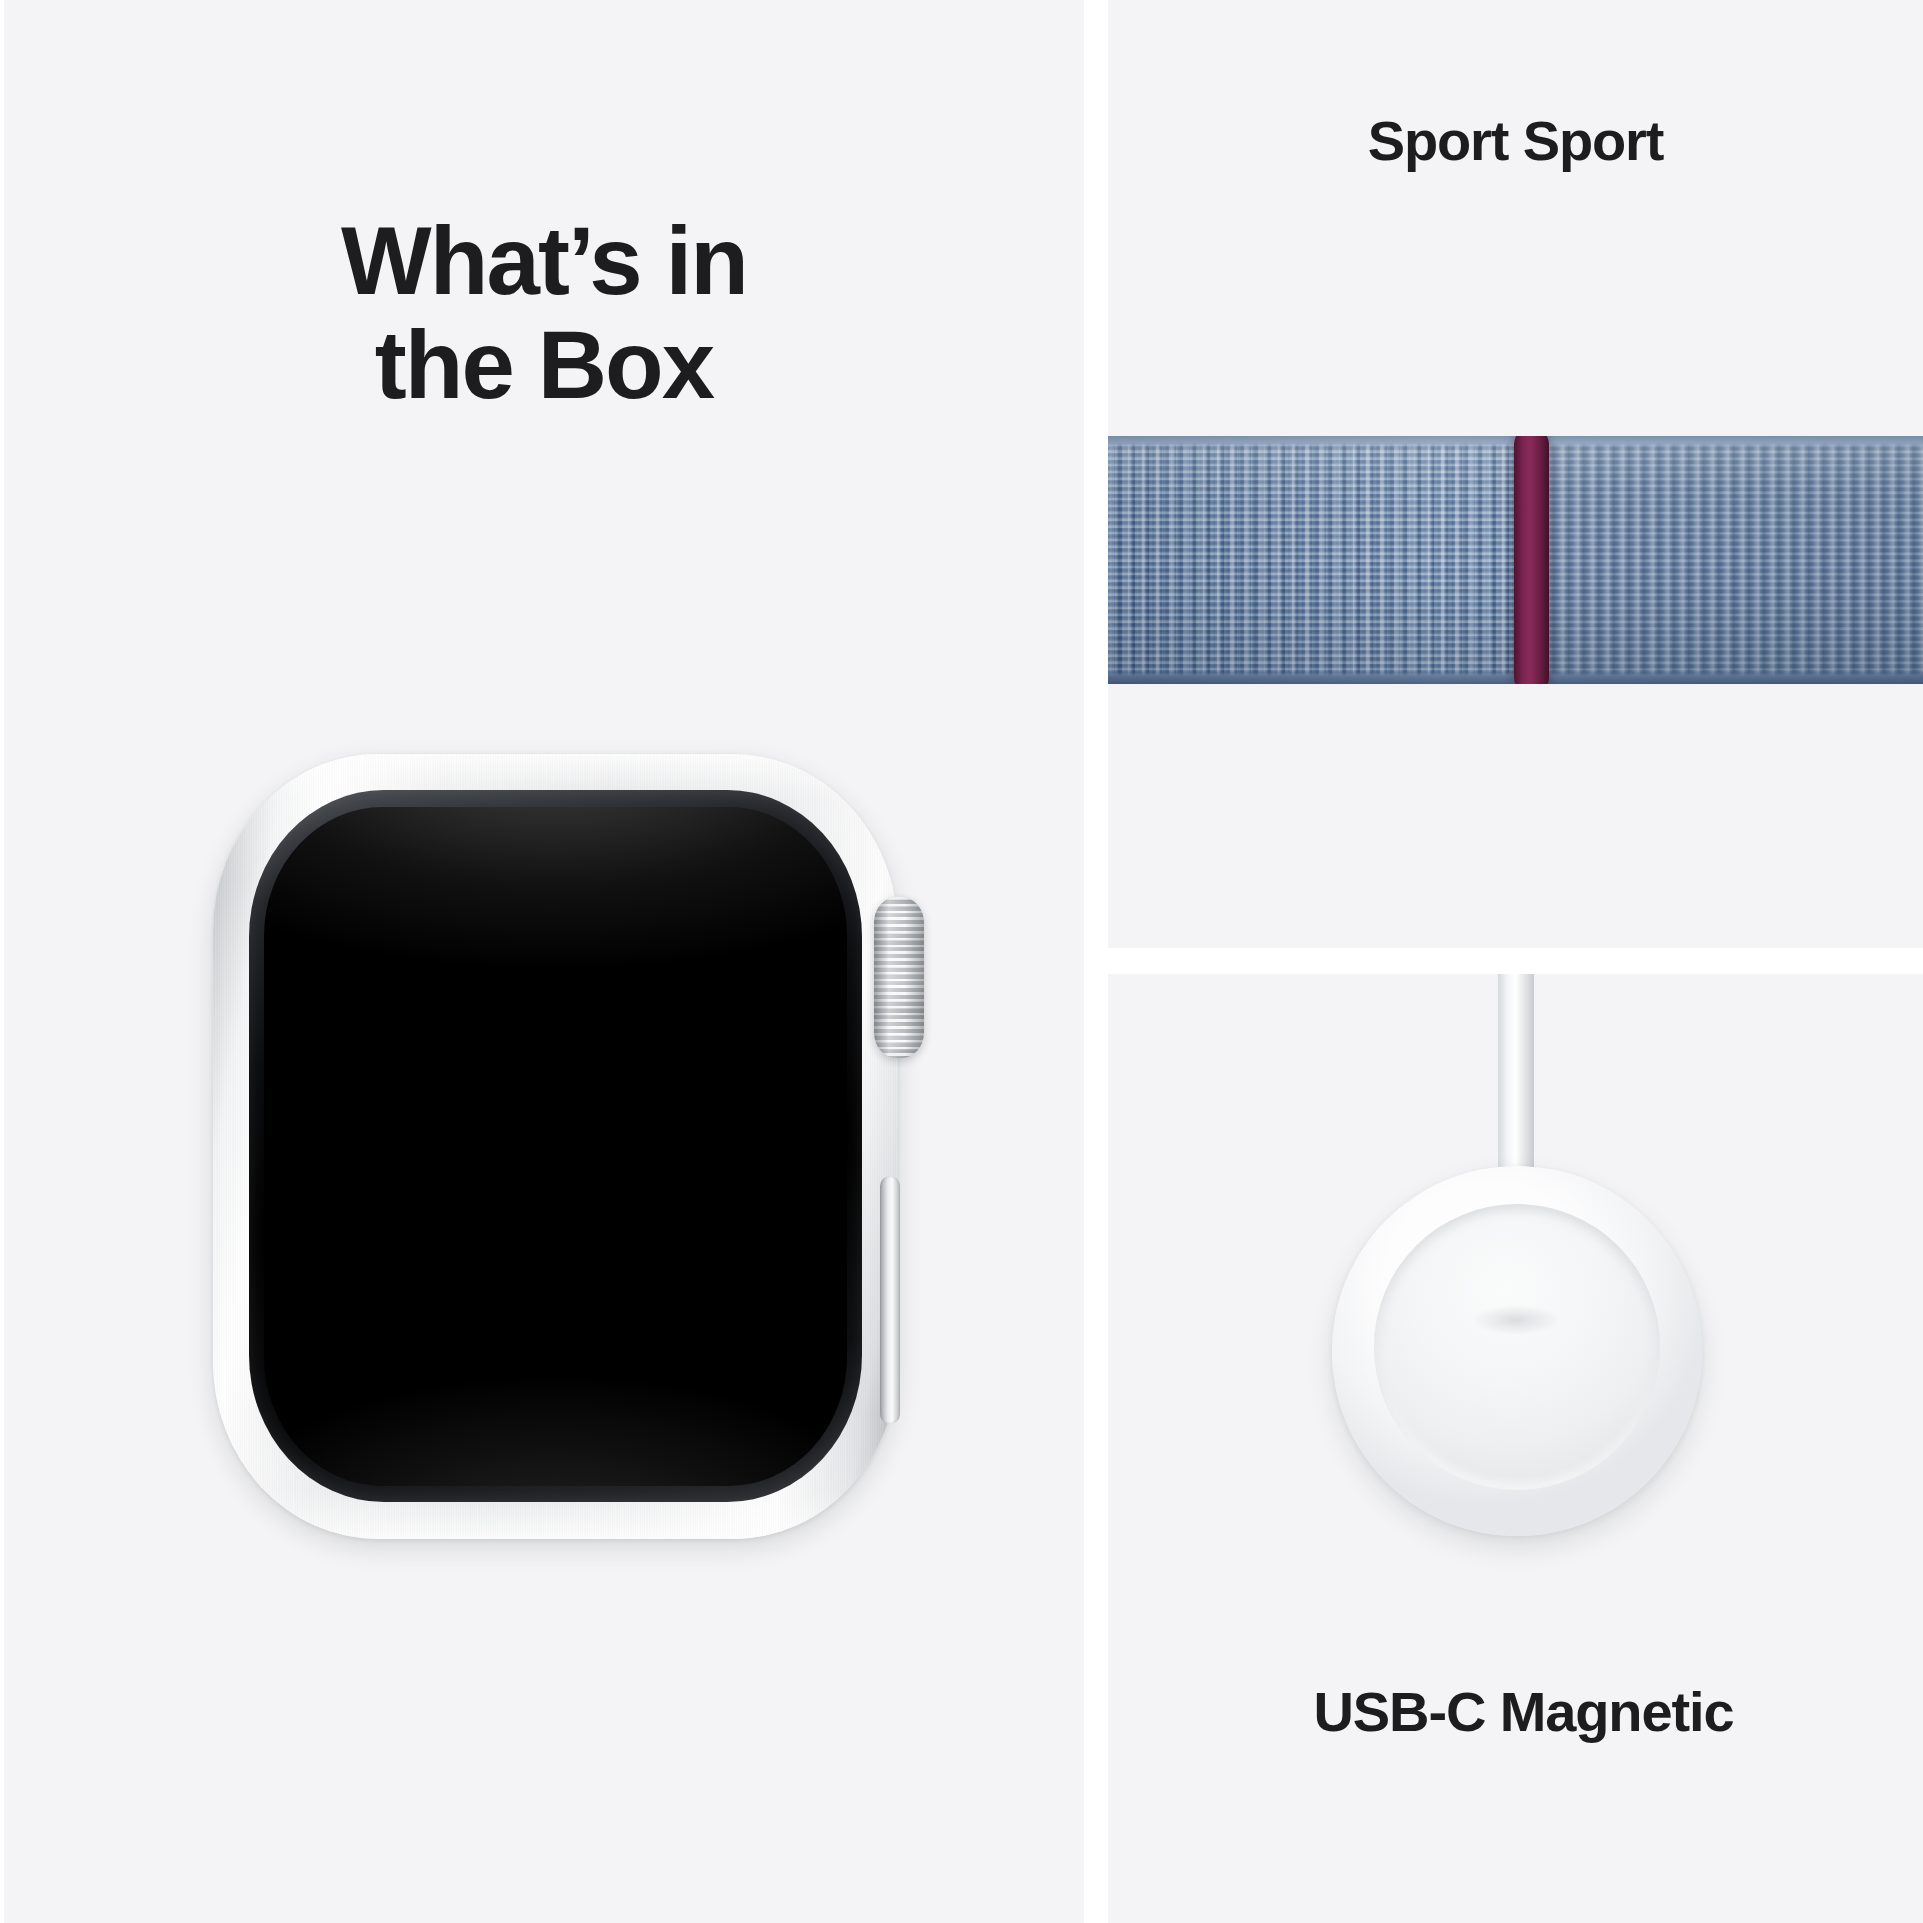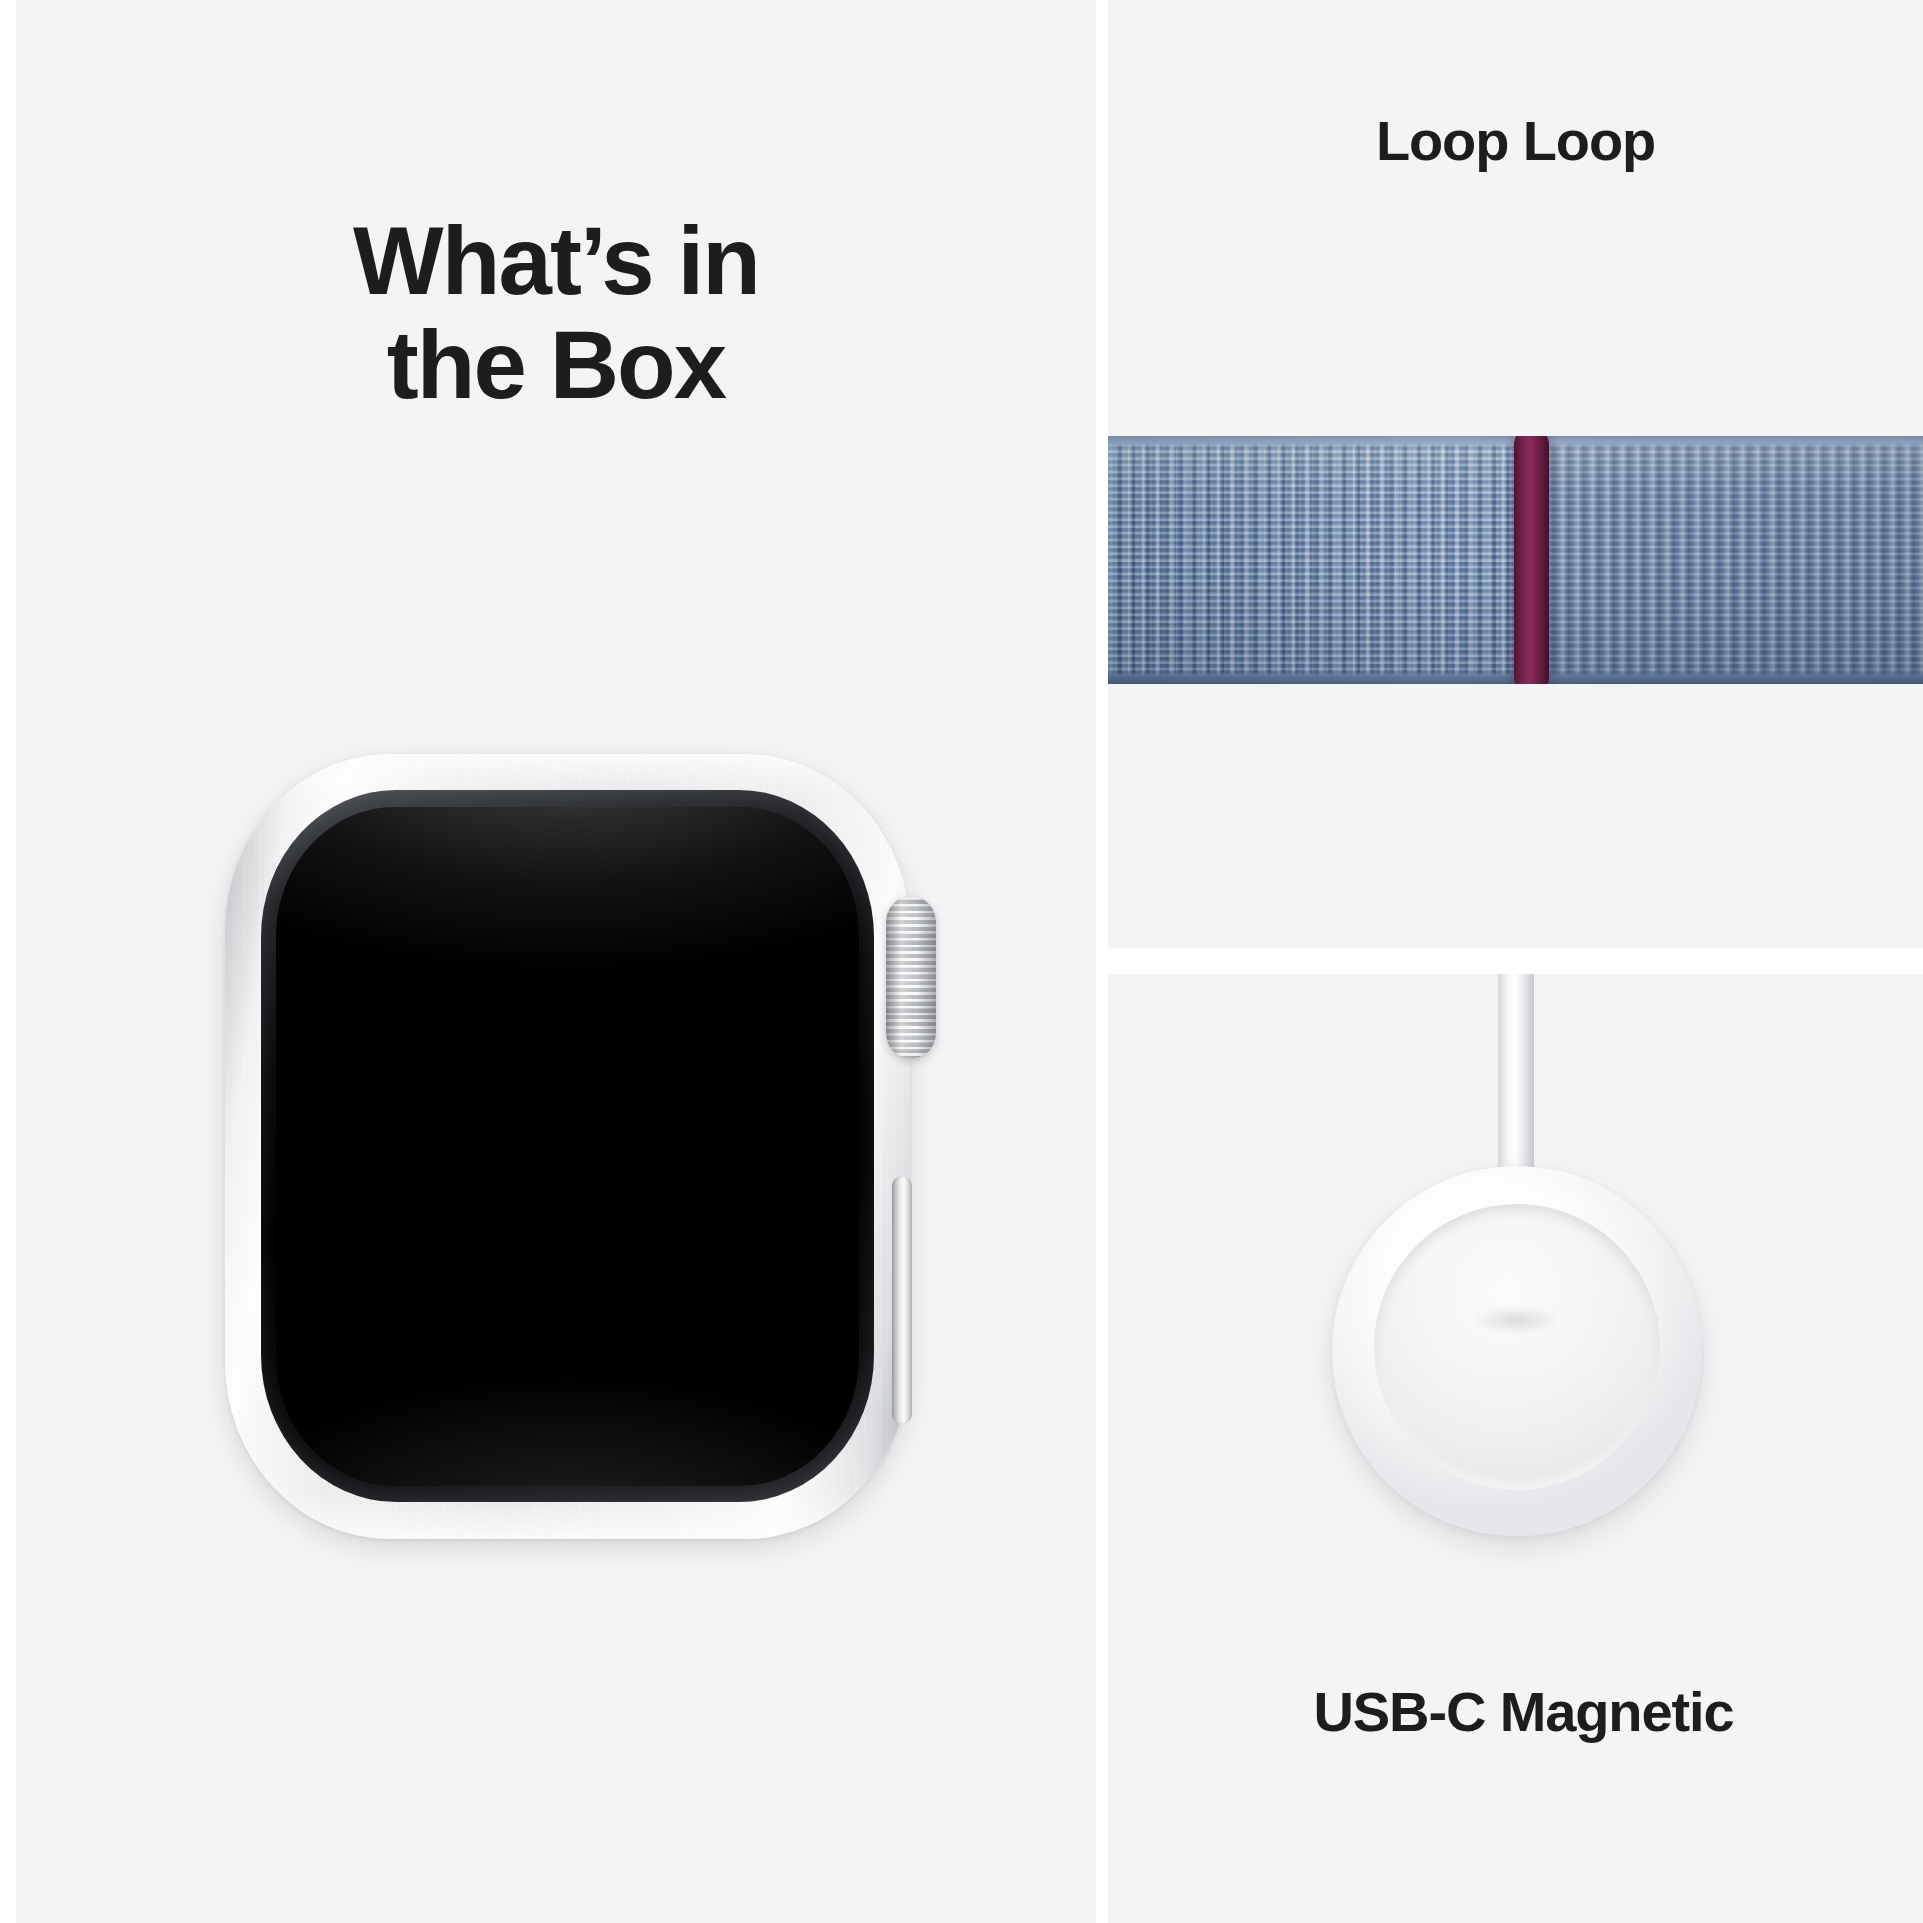--- a/index.html
+++ b/index.html
@@ -6,21 +6,21 @@
   body{
     width:1924px;height:1924px;
     background:#ffffff;
     font-family:"Liberation Sans","DejaVu Sans",sans-serif;
     overflow:hidden;
   }
   #stage{position:relative;width:1924px;height:1924px;background:#ffffff;}
 
   
   .panel{position:absolute;background:#f4f4f6;overflow:hidden;}
-  #panel-left   {left:16px;    top:0;    width:1080px; height:1924px;}
+  #panel-left   {left:4px;    top:0;    width:1080px; height:1924px;}
   #panel-band   {left:1108px; top:0;    width:815px; height:948px;}
   #panel-charger{left:1108px; top:974px; width:815px; height:950px;}
 
   
   .heading{
     position:absolute;
     color:#1d1d1f;
     font-weight:700;
     letter-spacing:-0.02em;
     line-height:1.08;
@@ -302,21 +302,21 @@
         <div id="crown-ridges"></div>
         <div id="crown-shade"></div>
       </div>
 
       <div id="side-button"></div>
     </div>
   </div>
 
   <div class="panel" id="panel-band">
 
-    <div class="heading" id="sport-loop-title">Loop Loop</div>
+    <div class="heading" id="sport-loop-title">Sport Sport</div>
 
     <div id="band">
       <div id="band-weave"></div>
       <div id="band-hook-half"></div>
       <div id="band-edge-top"></div>
       <div id="band-edge-bottom"></div>
       <div id="band-shade"></div>
       <div id="band-tab"></div>
     </div>
   </div>

